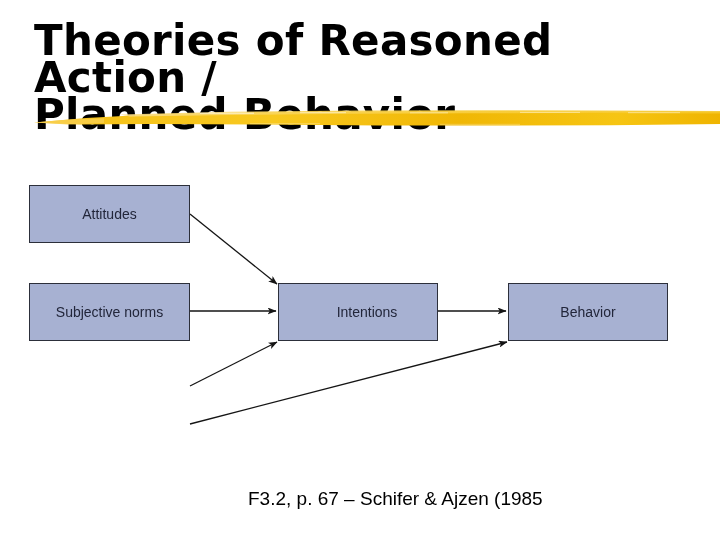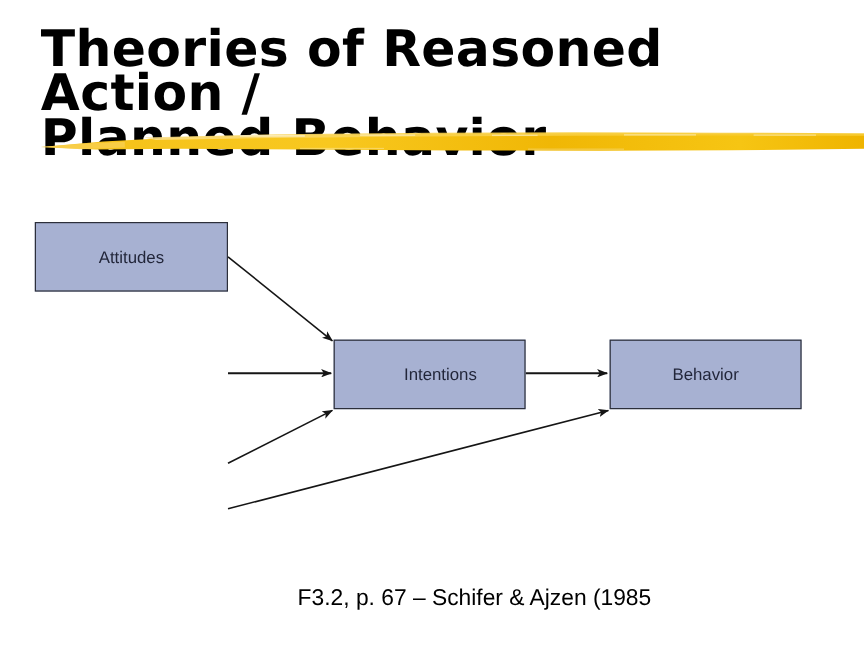--- a/index.html
+++ b/index.html
@@ -150,20 +150,21 @@
       <line x1="190" y1="386" x2="277" y2="342"></line>
 
       <line x1="190" y1="424" x2="507" y2="342"></line>
 
       <line x1="438" y1="311" x2="506" y2="311" stroke-width="1.6"></line>
     </g>
   </svg>
 
   <div class="node-box" id="box-attitudes">Attitudes</div>
 
+  <div class="node-box" id="box-subjective-norms">Subjective norms</div>
 
 
   <div class="node-box" id="box-intentions">Intentions</div>
 
   <div class="node-box" id="box-behavior">Behavior</div>
 </div>
 
 <div id="source-caption">F3.2, p. 67 – Schifer &amp; Ajzen (1985</div>
 
 </body></html>

